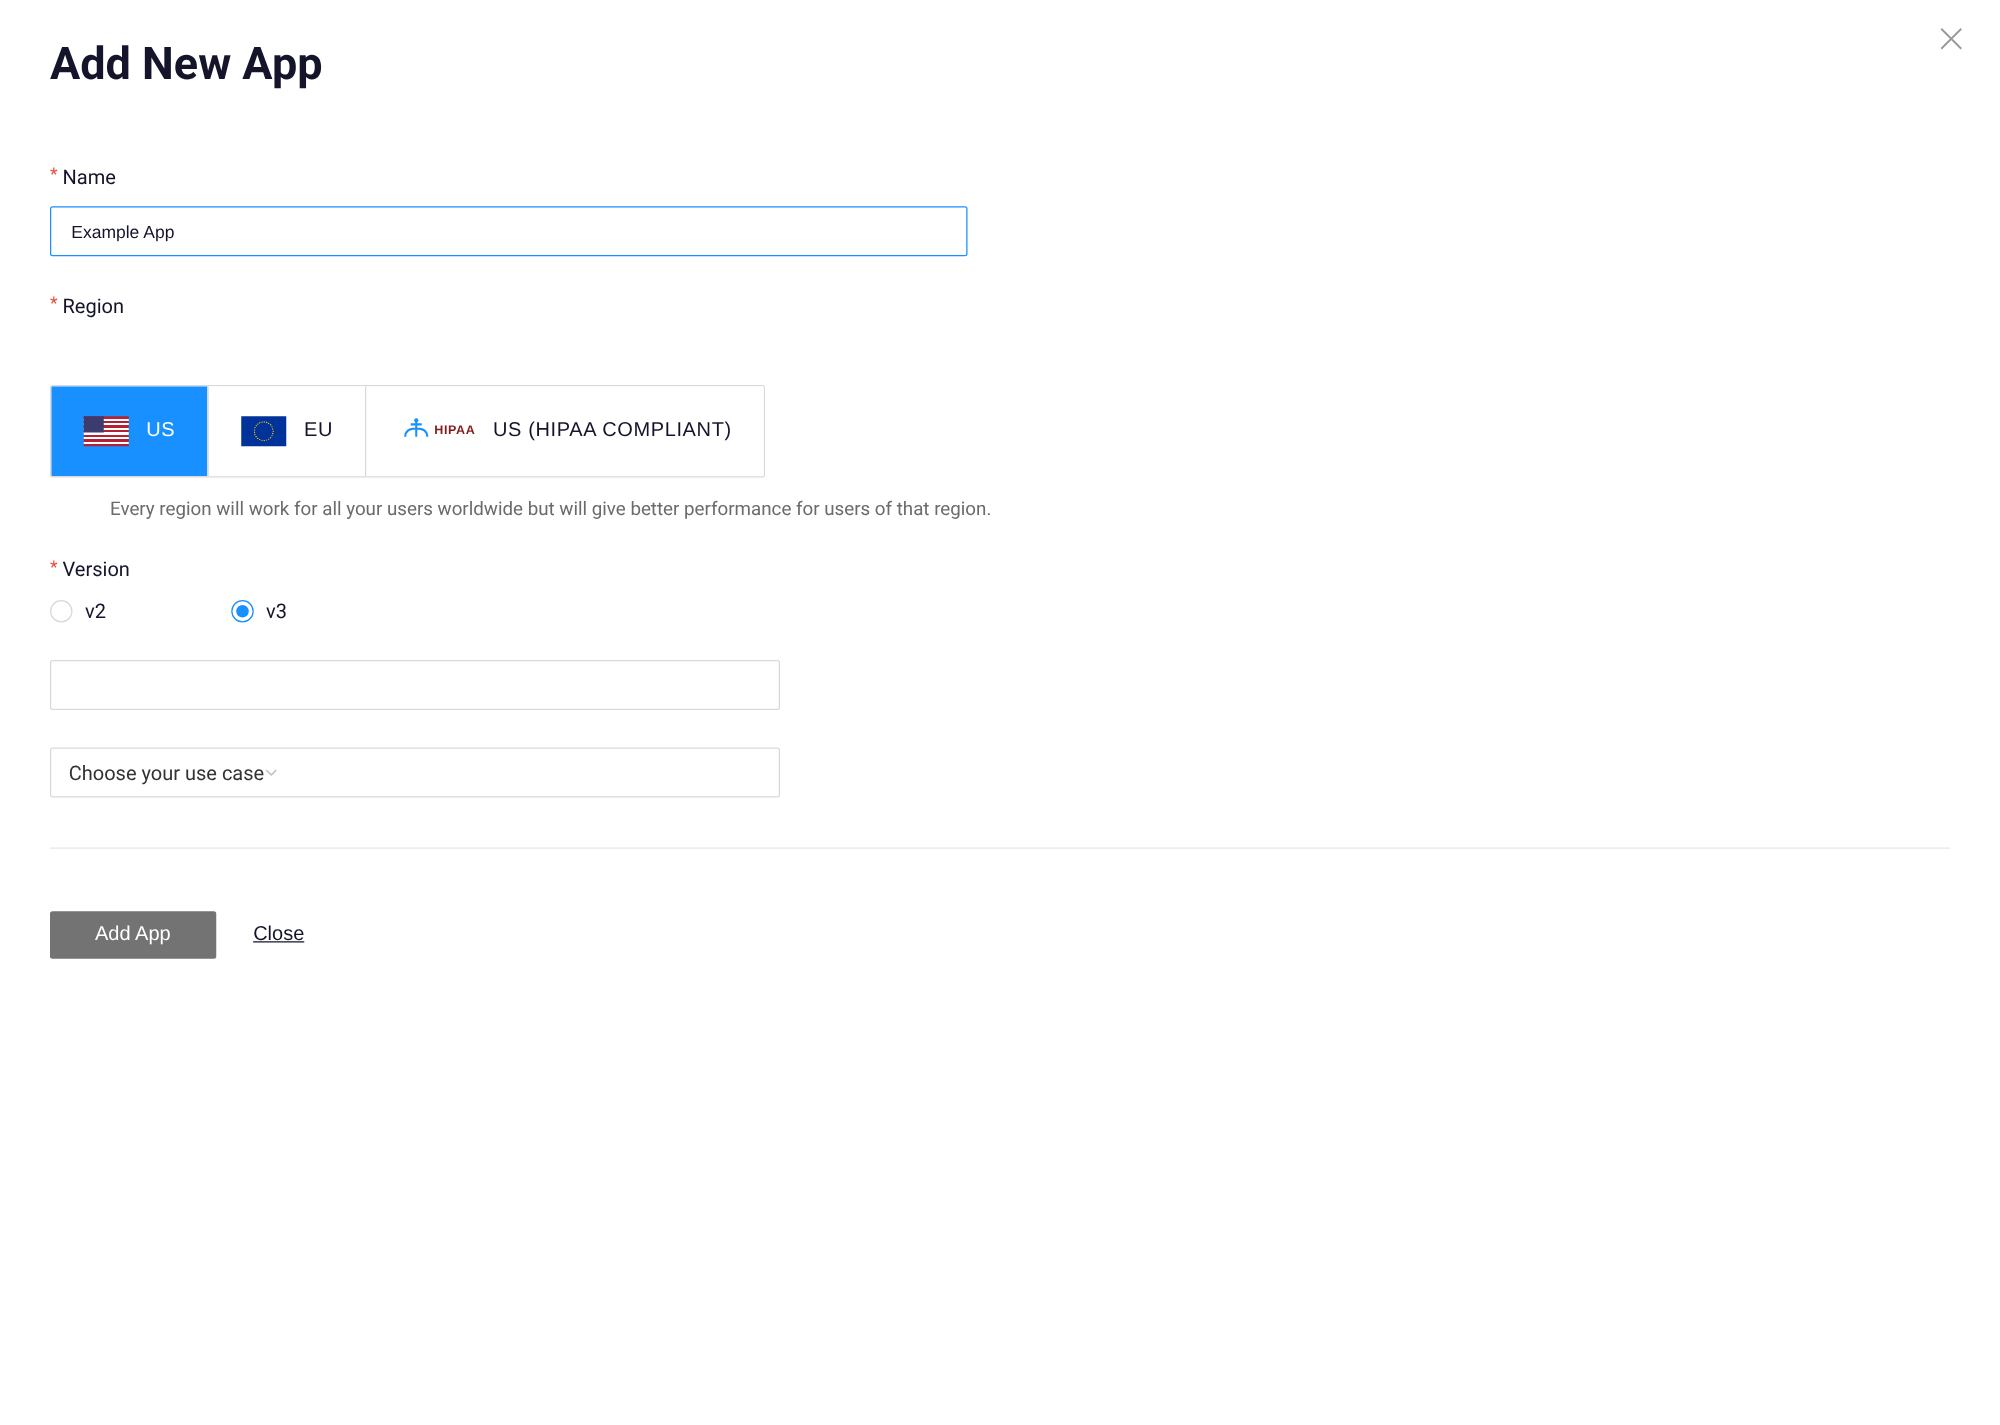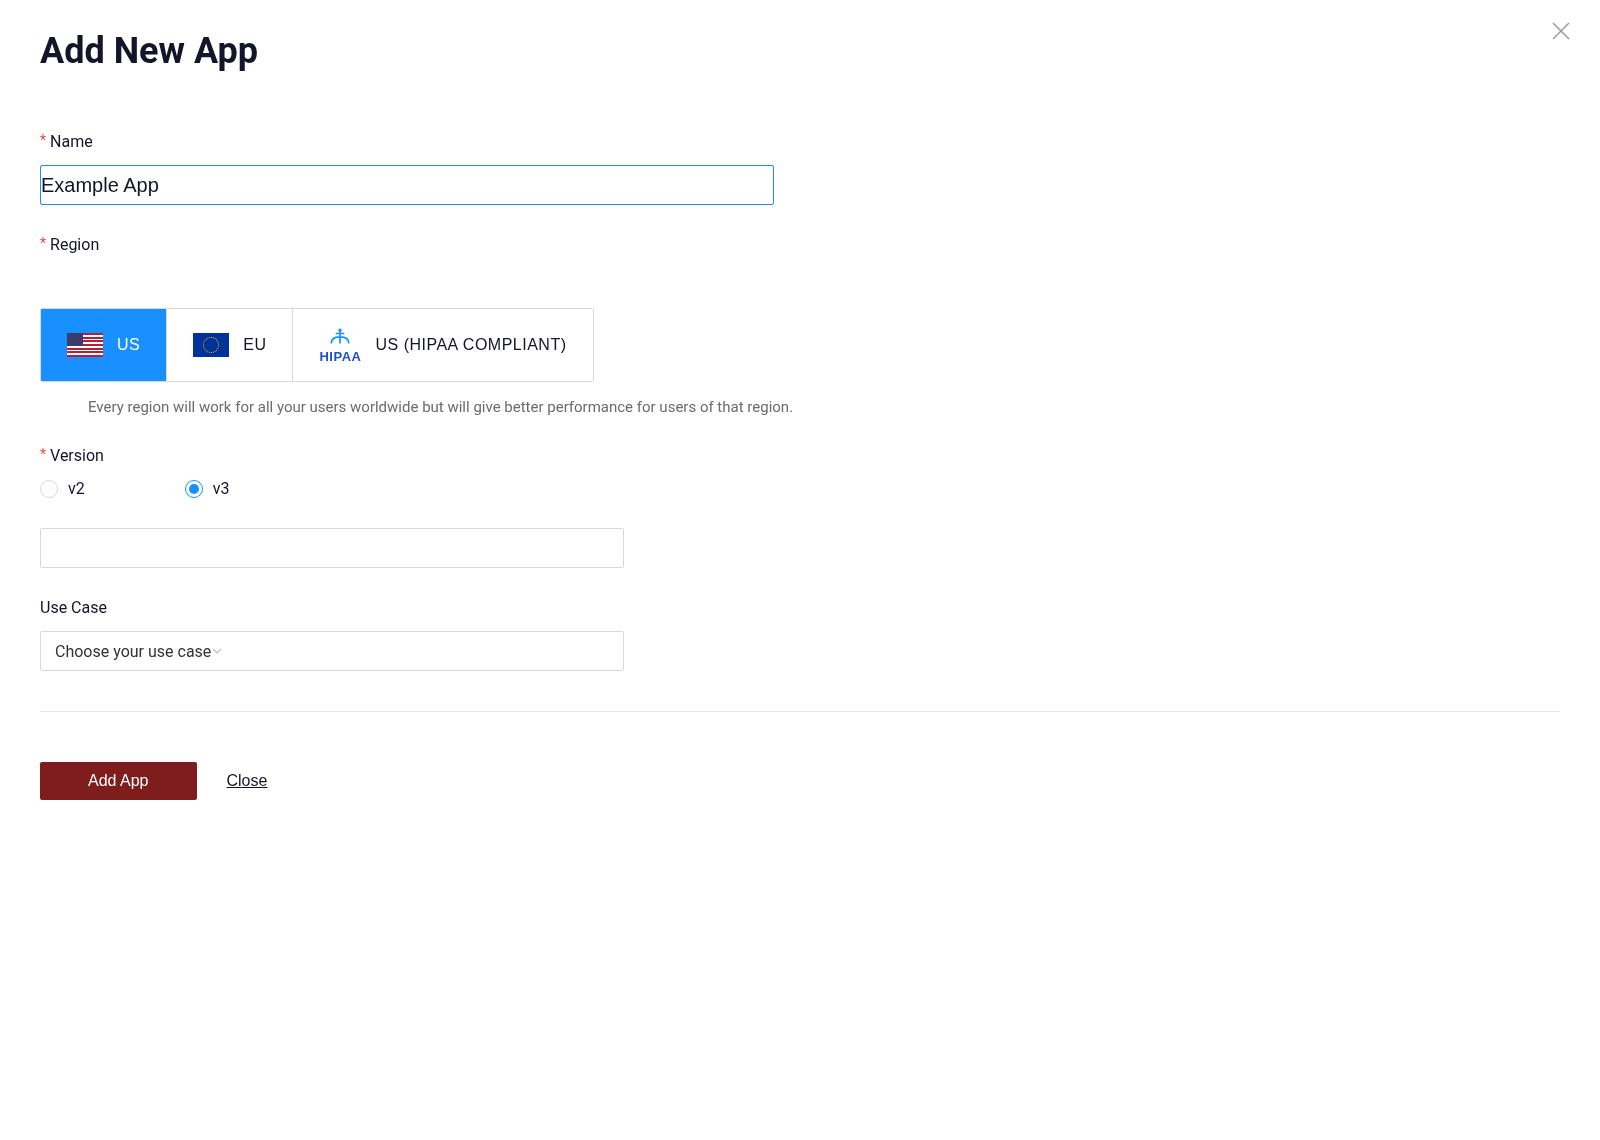--- a/index.html
+++ b/index.html
@@ -40,22 +40,22 @@
     }
     .required-marker {
       color: #e74c3c;
       margin-right: 4px;
       font-size: 14px;
       vertical-align: top;
     }
     .text-input {
       width: 734px;
       height: 40px;
-      padding: 8px 0;
-      font-size: 20px;
+      padding: 8px 16px;
+      font-size: 14px;
       border: 1px solid #1890ff;
       border-radius: 2px;
       outline: none;
       color: #14142b;
     }
     .region-btn-group {
       display: inline-flex;
       border: 1px solid #d9d9d9;
       border-radius: 2px;
       overflow: hidden;
@@ -118,25 +118,25 @@
       content: "";
       position: absolute;
       top: 50%; left: 50%;
       width: 14px; height: 14px;
       transform: translate(-50%, -50%);
       border: 1px dotted #ffcc00;
       border-radius: 50%;
     }
     .hipaa-badge {
       display: flex;
-      flex-direction: column;
-      align-items: center;
-      color: #1d4ed8;
+      flex-direction: row;
+      align-items: center;
+      color: #7f1d1d;
       font-weight: 700;
-      font-size: 13px;
+      font-size: 10px;
       line-height: 1;
     }
     .hipaa-badge svg {
       width: 28px;
       height: 22px;
     }
     .help-text {
       font-size: 15px;
       color: #6b6b6b;
       margin-top: 4px;
@@ -200,24 +200,24 @@
       border: none;
       border-top: 1px solid #e8e8e8;
       margin: 40px 0 50px 0;
     }
     .footer-buttons {
       display: flex;
       gap: 30px;
       align-items: center;
     }
     .primary-btn {
-      background: #7f1d1d;
+      background: #737373;
       color: #fff;
       border: none;
-      padding: 10px 48px;
+      padding: 10px 36px;
       font-size: 16px;
       border-radius: 2px;
       cursor: pointer;
     }
     .link-btn {
       background: none;
       border: none;
       color: #14142b;
       font-size: 16px;
       cursor: pointer;
@@ -285,23 +285,20 @@
   </div>
 </div>
 
 <div class="form-group">
   <div class="select-input" style="width:584px;">
     <span></span>
   </div>
 </div>
 
 <div class="form-group">
-  <label class="form-label">
-    <span>Use Case</span>
-  </label>
   <div class="select-input">
     <span class="select-placeholder">Choose your use case</span>
     <span class="chevron">
       <svg width="12" height="12" viewBox="0 0 12 12">
           <path d="M2 4 L6 8 L10 4" stroke="currentColor" stroke-width="1.2" fill="none"></path>
         </svg>
     </span>
   </div>
 </div>
 

